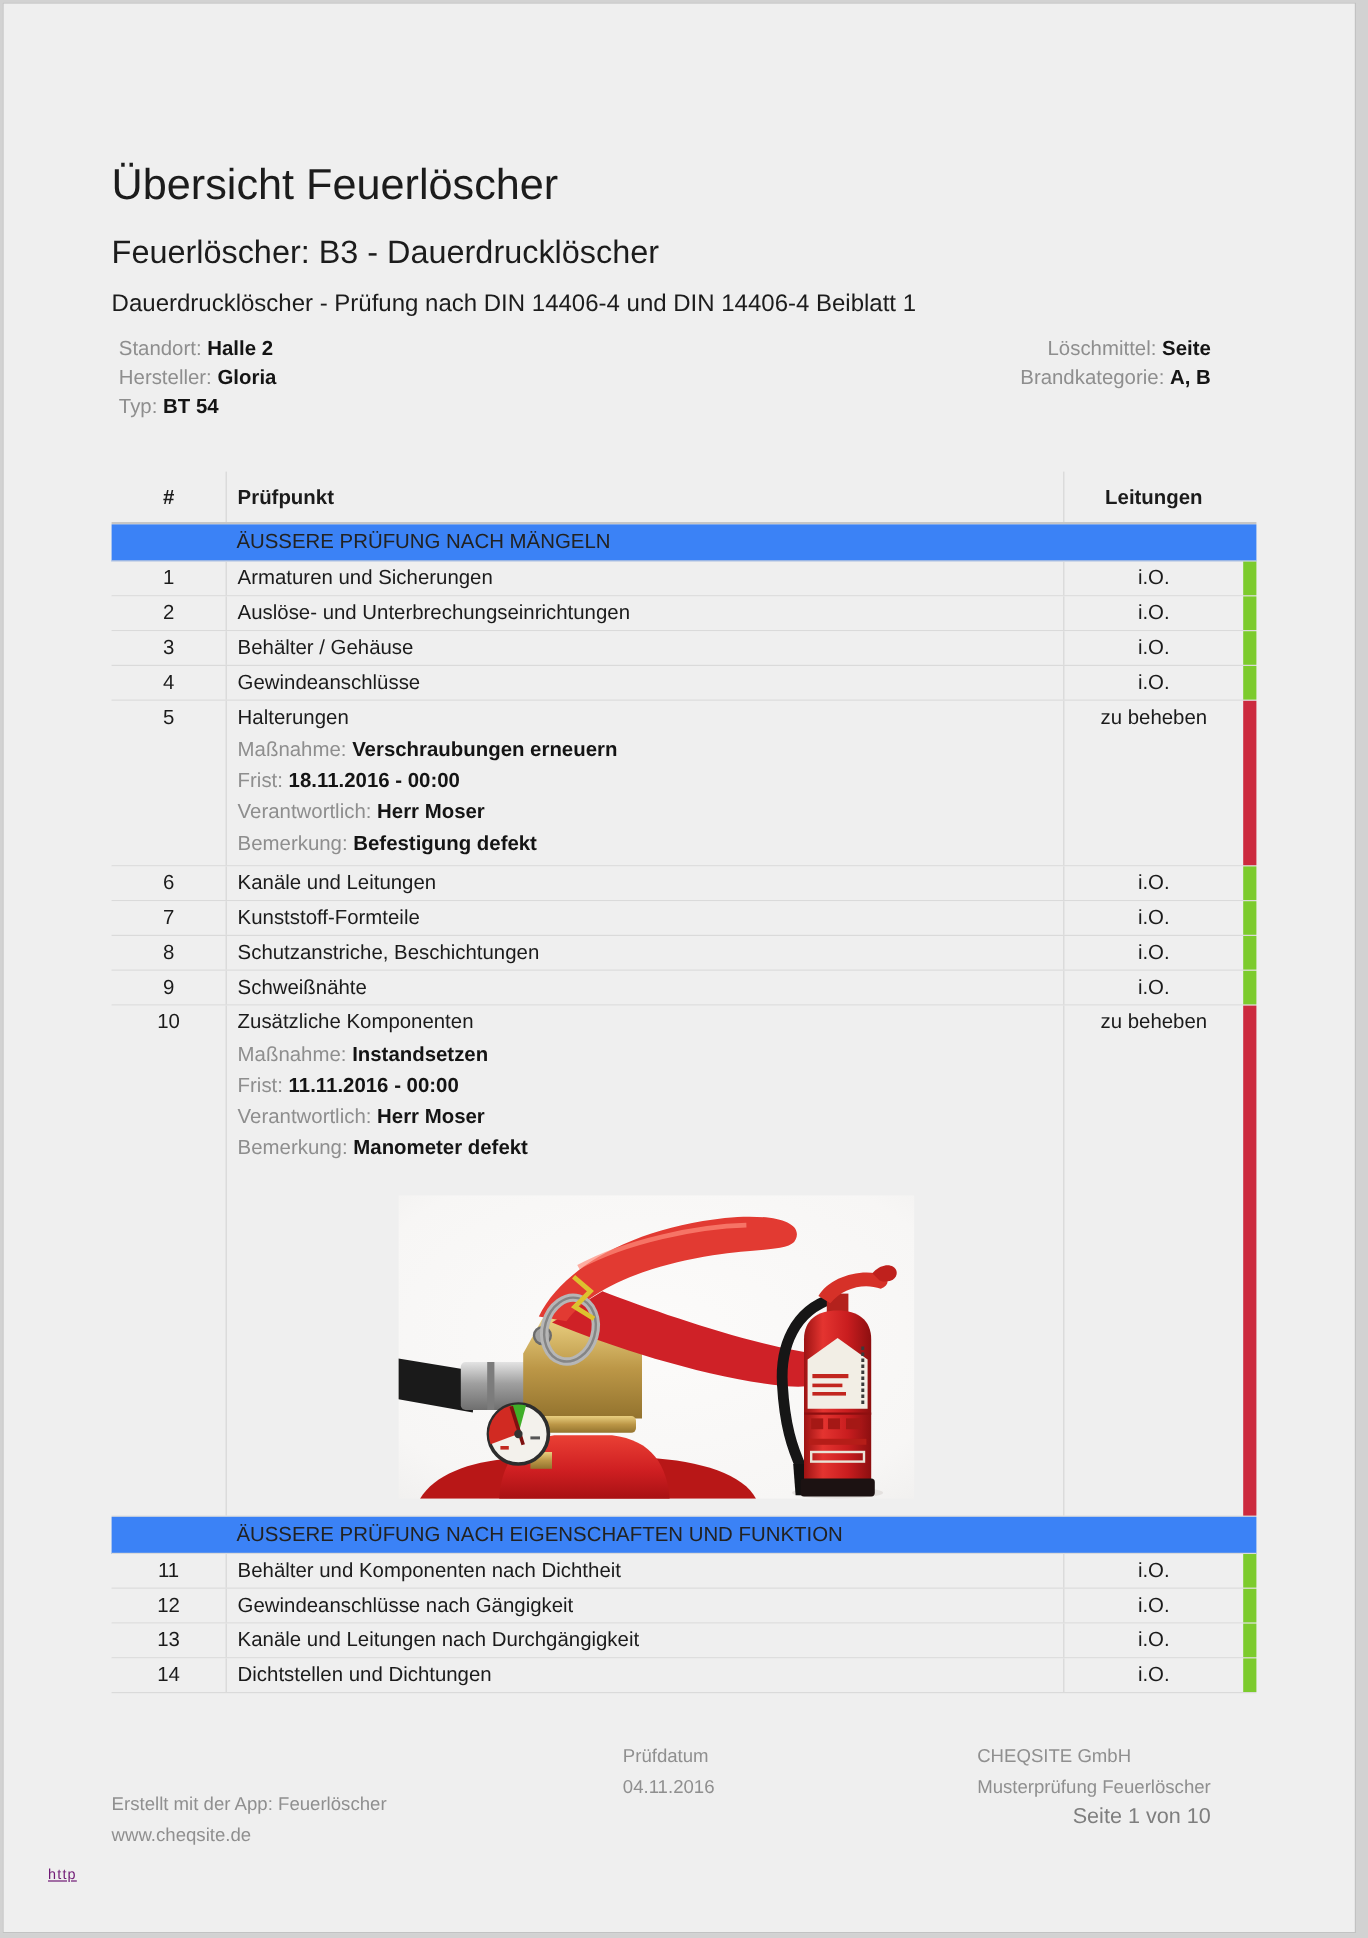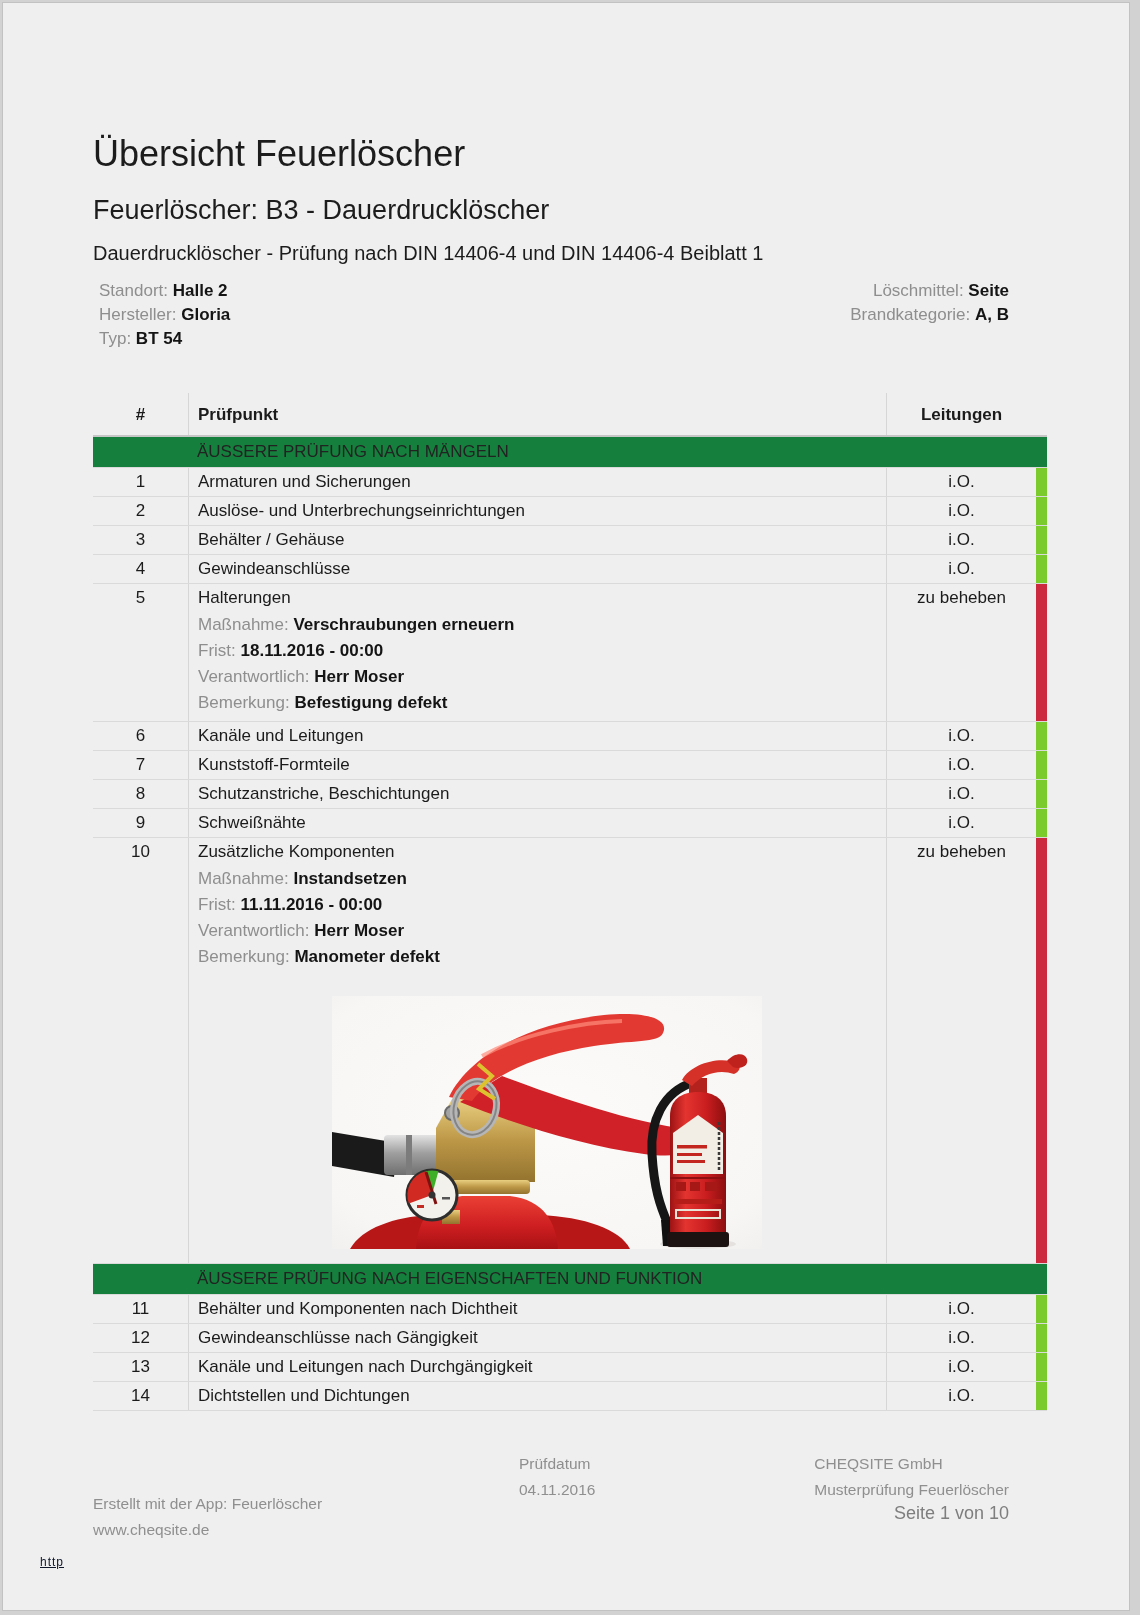--- a/index.html
+++ b/index.html
@@ -29,35 +29,35 @@
   
   .tbl { position:absolute; left:90px; top:390px; width:954px; }
   .trow { display:flex; align-items:stretch; background:#efefef; border-bottom:1px solid #dadada; font-size:17px; }
   .thead { height:44px; line-height:43px; font-weight:700; border-bottom:2px solid #c6c6c6; }
   .c-num   { width:95px; text-align:center; flex:none; }
   .c-point { flex:1; padding-left:9px; border-left:1px solid #d6d6d6; }
   .c-rating{ width:150px; text-align:center; flex:none; border-left:1px solid #d6d6d6; }
   .c-bar   { width:11px; flex:none; }
   .thead .c-bar { background:#efefef; }
   .item { height:29px; line-height:28px; }
-  .sec { height:31px; line-height:30px; background:#15803d; padding-left:104px; font-weight:400; color:#222; }
+  .sec { height:31px; line-height:30px; background:#3b82f6; padding-left:104px; font-weight:400; color:#222; }
   .detail { line-height:28px; }
   .detail .c-num, .detail .c-rating { line-height:28px; }
   .pt-title { line-height:28px; }
   .pt-line { line-height:26px; }
   .pt-pad { height:5px; }
   
   .photo { margin:26px 0 0 134px; width:430px; height:253px; }
   
   .foot { position:absolute; font-size:15.5px; line-height:25.5px; color:#8f8f8f; }
   .foot-left   { left:90px;  top:1448px;margin-top:40px; }
   .foot-center { left:516px; top:1448px; }
   .foot-right  { right:120px; top:1448px; }
   .page-num { position:absolute; right:120px; top:1500px; font-size:18px; color:#7e7e7e; }
-  .watermark { position:absolute; left:37px; top:1552px; font-size:12px; color:#0f172a; letter-spacing:1px;text-decoration:underline; }
+  .watermark { position:absolute; left:37px; top:1552px; font-size:12px; color:#701a75; letter-spacing:1px;text-decoration:underline; }
 </style>
 </head>
 <body>
 
 <div class="page">
 
   <div class="h1">Übersicht Feuerlöscher</div>
   <div class="h2">Feuerlöscher: B3 - Dauerdrucklöscher</div>
   <div class="h3">Dauerdrucklöscher - Prüfung nach DIN 14406-4 und DIN 14406-4 Beiblatt 1</div>
 

